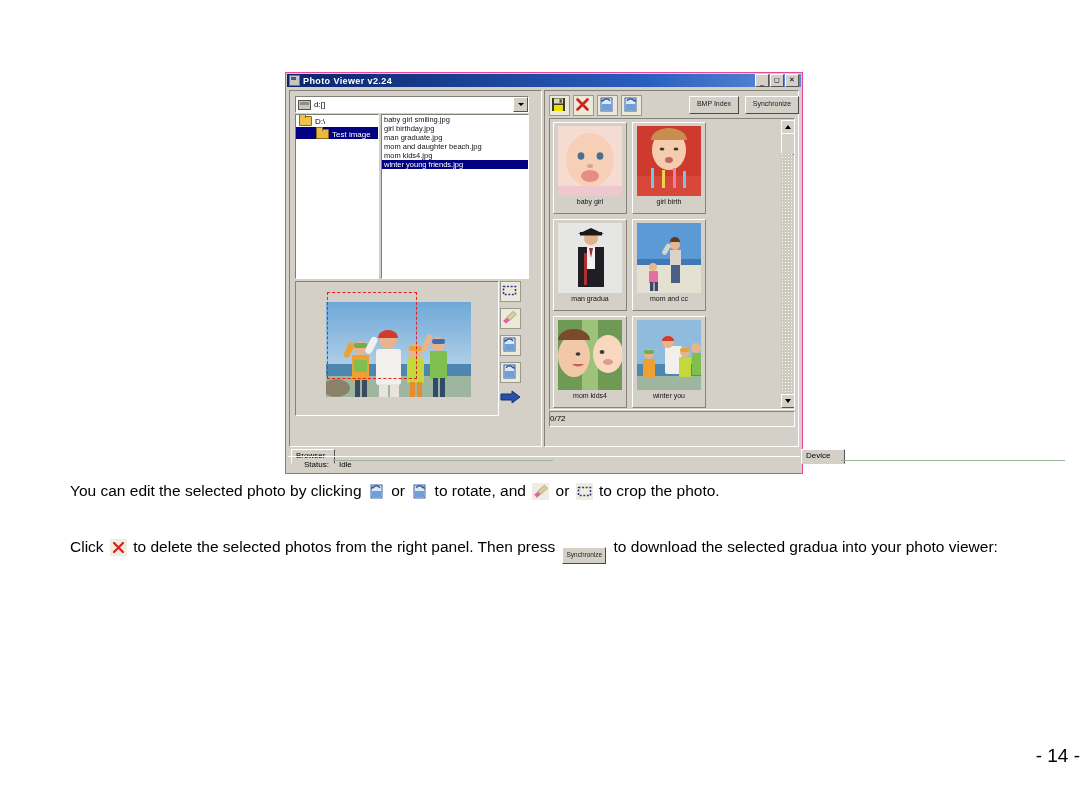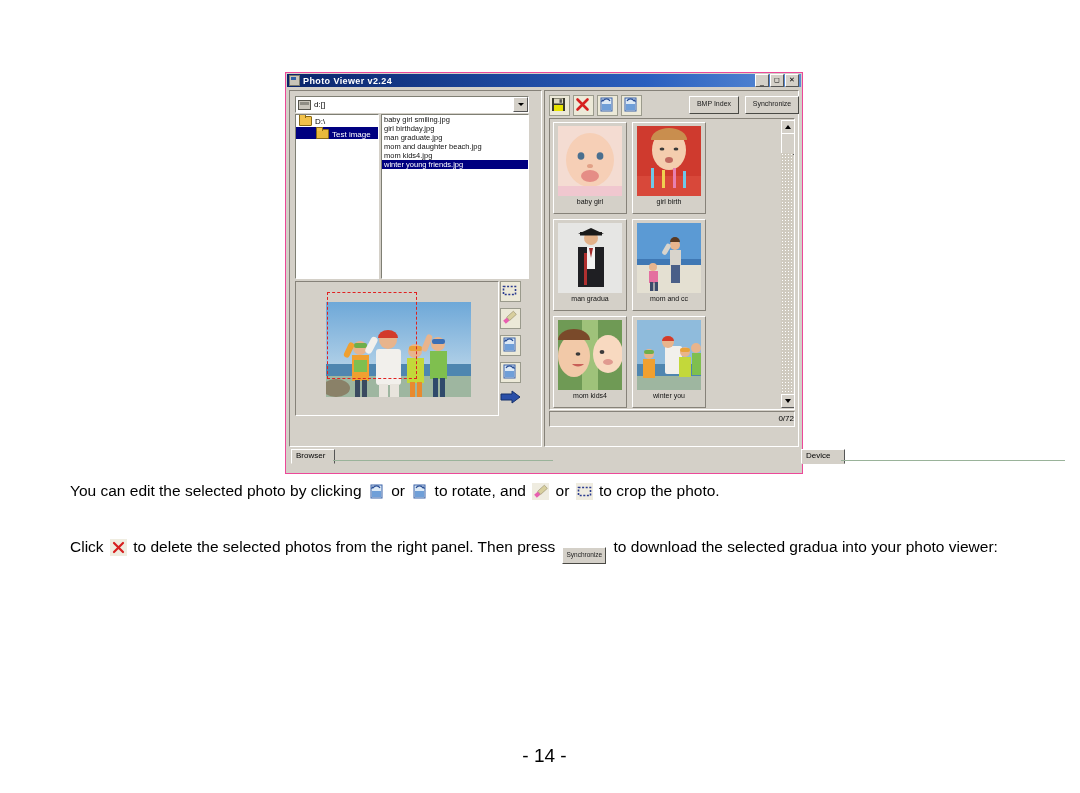--- a/index.html
+++ b/index.html
@@ -208,40 +208,40 @@
   .vsarrow-up{width:0;height:0;border-left:3px solid transparent;border-right:3px solid transparent;border-bottom:4px solid #000;}
   .vsarrow-dn{width:0;height:0;border-left:3px solid transparent;border-right:3px solid transparent;border-top:4px solid #000;}
   .vstrack{position:absolute;left:0;top:33px;bottom:13px;width:12px;
     background-image:radial-gradient(#ffffff 30%,transparent 31%);
     background-size:3px 3px;background-color:#cfcabf;}
 
   .counter{
     position:absolute;left:4px;top:320px;width:244px;height:14px;
     background:#d4d0c8;
     border:1px solid;border-color:#868279 #ffffff #ffffff #868279;
-    font-size:8px;line-height:13px;text-align:right;color:#000;
+    font-size:8px;line-height:13px;text-align:left;color:#000;
     font-family:"Liberation Sans",sans-serif;
   }
 
   
   .doc-p{
     position:absolute;left:70px;width:940px;
     font-size:15.5px;line-height:23px;color:#000;
     text-align:justify;font-family:"Liberation Sans",sans-serif;
   }
   .inline-ico{display:inline-block;vertical-align:-4px;margin:0 2px;}
   .mini-btn{
     display:inline-block;vertical-align:-5px;margin:0 3px;
     height:15px;padding:0 3px;background:#d4d0c8;
     border:1px solid;border-color:#ffffff #4a4a45 #4a4a45 #ffffff;
     font-size:6.5px;line-height:14px;color:#222;
     font-family:"Liberation Sans",sans-serif;
   }
   .pagenum{
-    position:absolute;left:9px;right:0;top:745px;text-align:center;
+    position:absolute;left:9px;right:0;top:745px;text-align:right;
     font-size:19px;color:#000;font-family:"Liberation Sans",sans-serif;
   }
 </style>
 </head>
 <body>
 
 <div id="app-window">
 
   <div class="titlebar">
     <div class="title-ico"></div>
@@ -541,20 +541,24 @@
       </div>
 
       <div class="counter">0/72</div>
 
       <div class="tabstrip right">
         <div class="tab">Device</div>
         <div class="tabrest d"></div>
       </div>
     </div>
 
+    <div class="statusbar">
+      <div class="sl">Status:</div>
+      <div class="sv">Idle</div>
+    </div>
 
   </div>
 </div>
 
 <div class="doc-p" style="top:479px;">
   <span>You can edit the selected photo by clicking</span>
   <span class="inline-ico">
     <svg width="17" height="17" viewBox="0 0 17 17">
       <rect x="3" y="2" width="11" height="13" fill="#dce9f5" stroke="#3b62a8" stroke-width="1"></rect>
       <rect x="4" y="8" width="9" height="6" fill="#6f9fd8"></rect>

